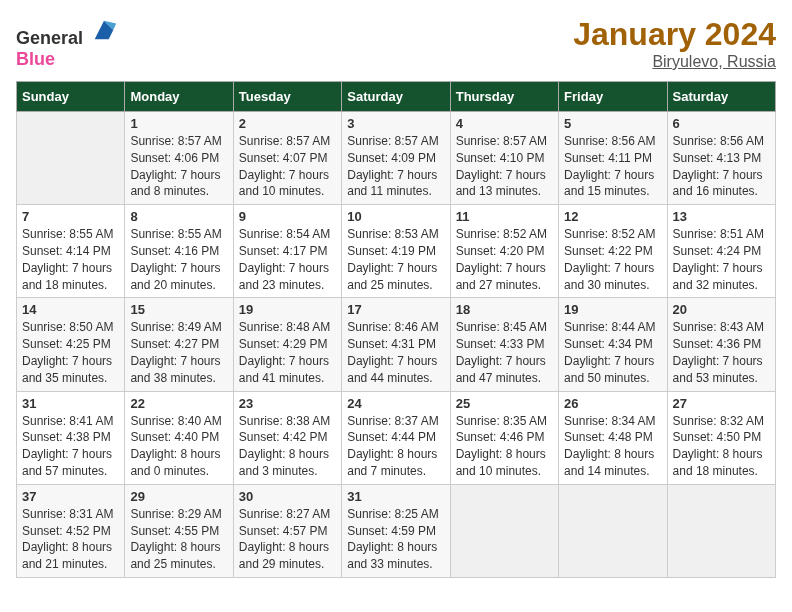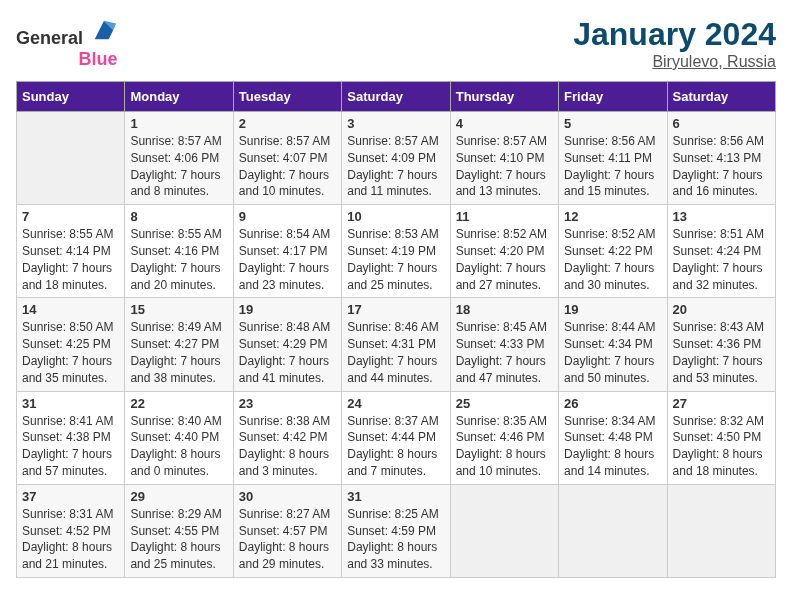--- a/index.html
+++ b/index.html
@@ -12,21 +12,20 @@
     }
     .header {
       display: flex;
       justify-content: space-between;
       align-items: flex-start;
       margin-bottom: 10px;
     }
     .logo {
       display: flex;
       align-items: center;
-      text-align: right;
     }
     .logo-text-general {
       font-size: 18px;
       font-weight: bold;
       color: #333;
     }
     .logo-text-blue {
       font-size: 18px;
       font-weight: bold;
       color: #ec4899;
@@ -35,34 +34,34 @@
       width: 28px;
       height: 28px;
       margin-left: 2px;
     }
     .title-block {
       text-align: right;
     }
     .calendar-title {
       font-size: 32px;
       font-weight: bold;
-      color: #0c4a6e;
+      color: #a16207;
     }
     .calendar-subtitle {
       font-size: 16px;
       color: #555;
       text-decoration: underline;
     }
     table {
       width: 100%;
       border-collapse: collapse;
       table-layout: fixed;
     }
     thead tr th {
-      background-color: #4c1d95;
+      background-color: #14532d;
       color: #fff;
       font-size: 13px;
       font-weight: bold;
       padding: 7px 5px;
       text-align: left;
       border: 1px solid #aaa;
     }
     tbody tr td {
       vertical-align: top;
       border: 1px solid #ccc;

